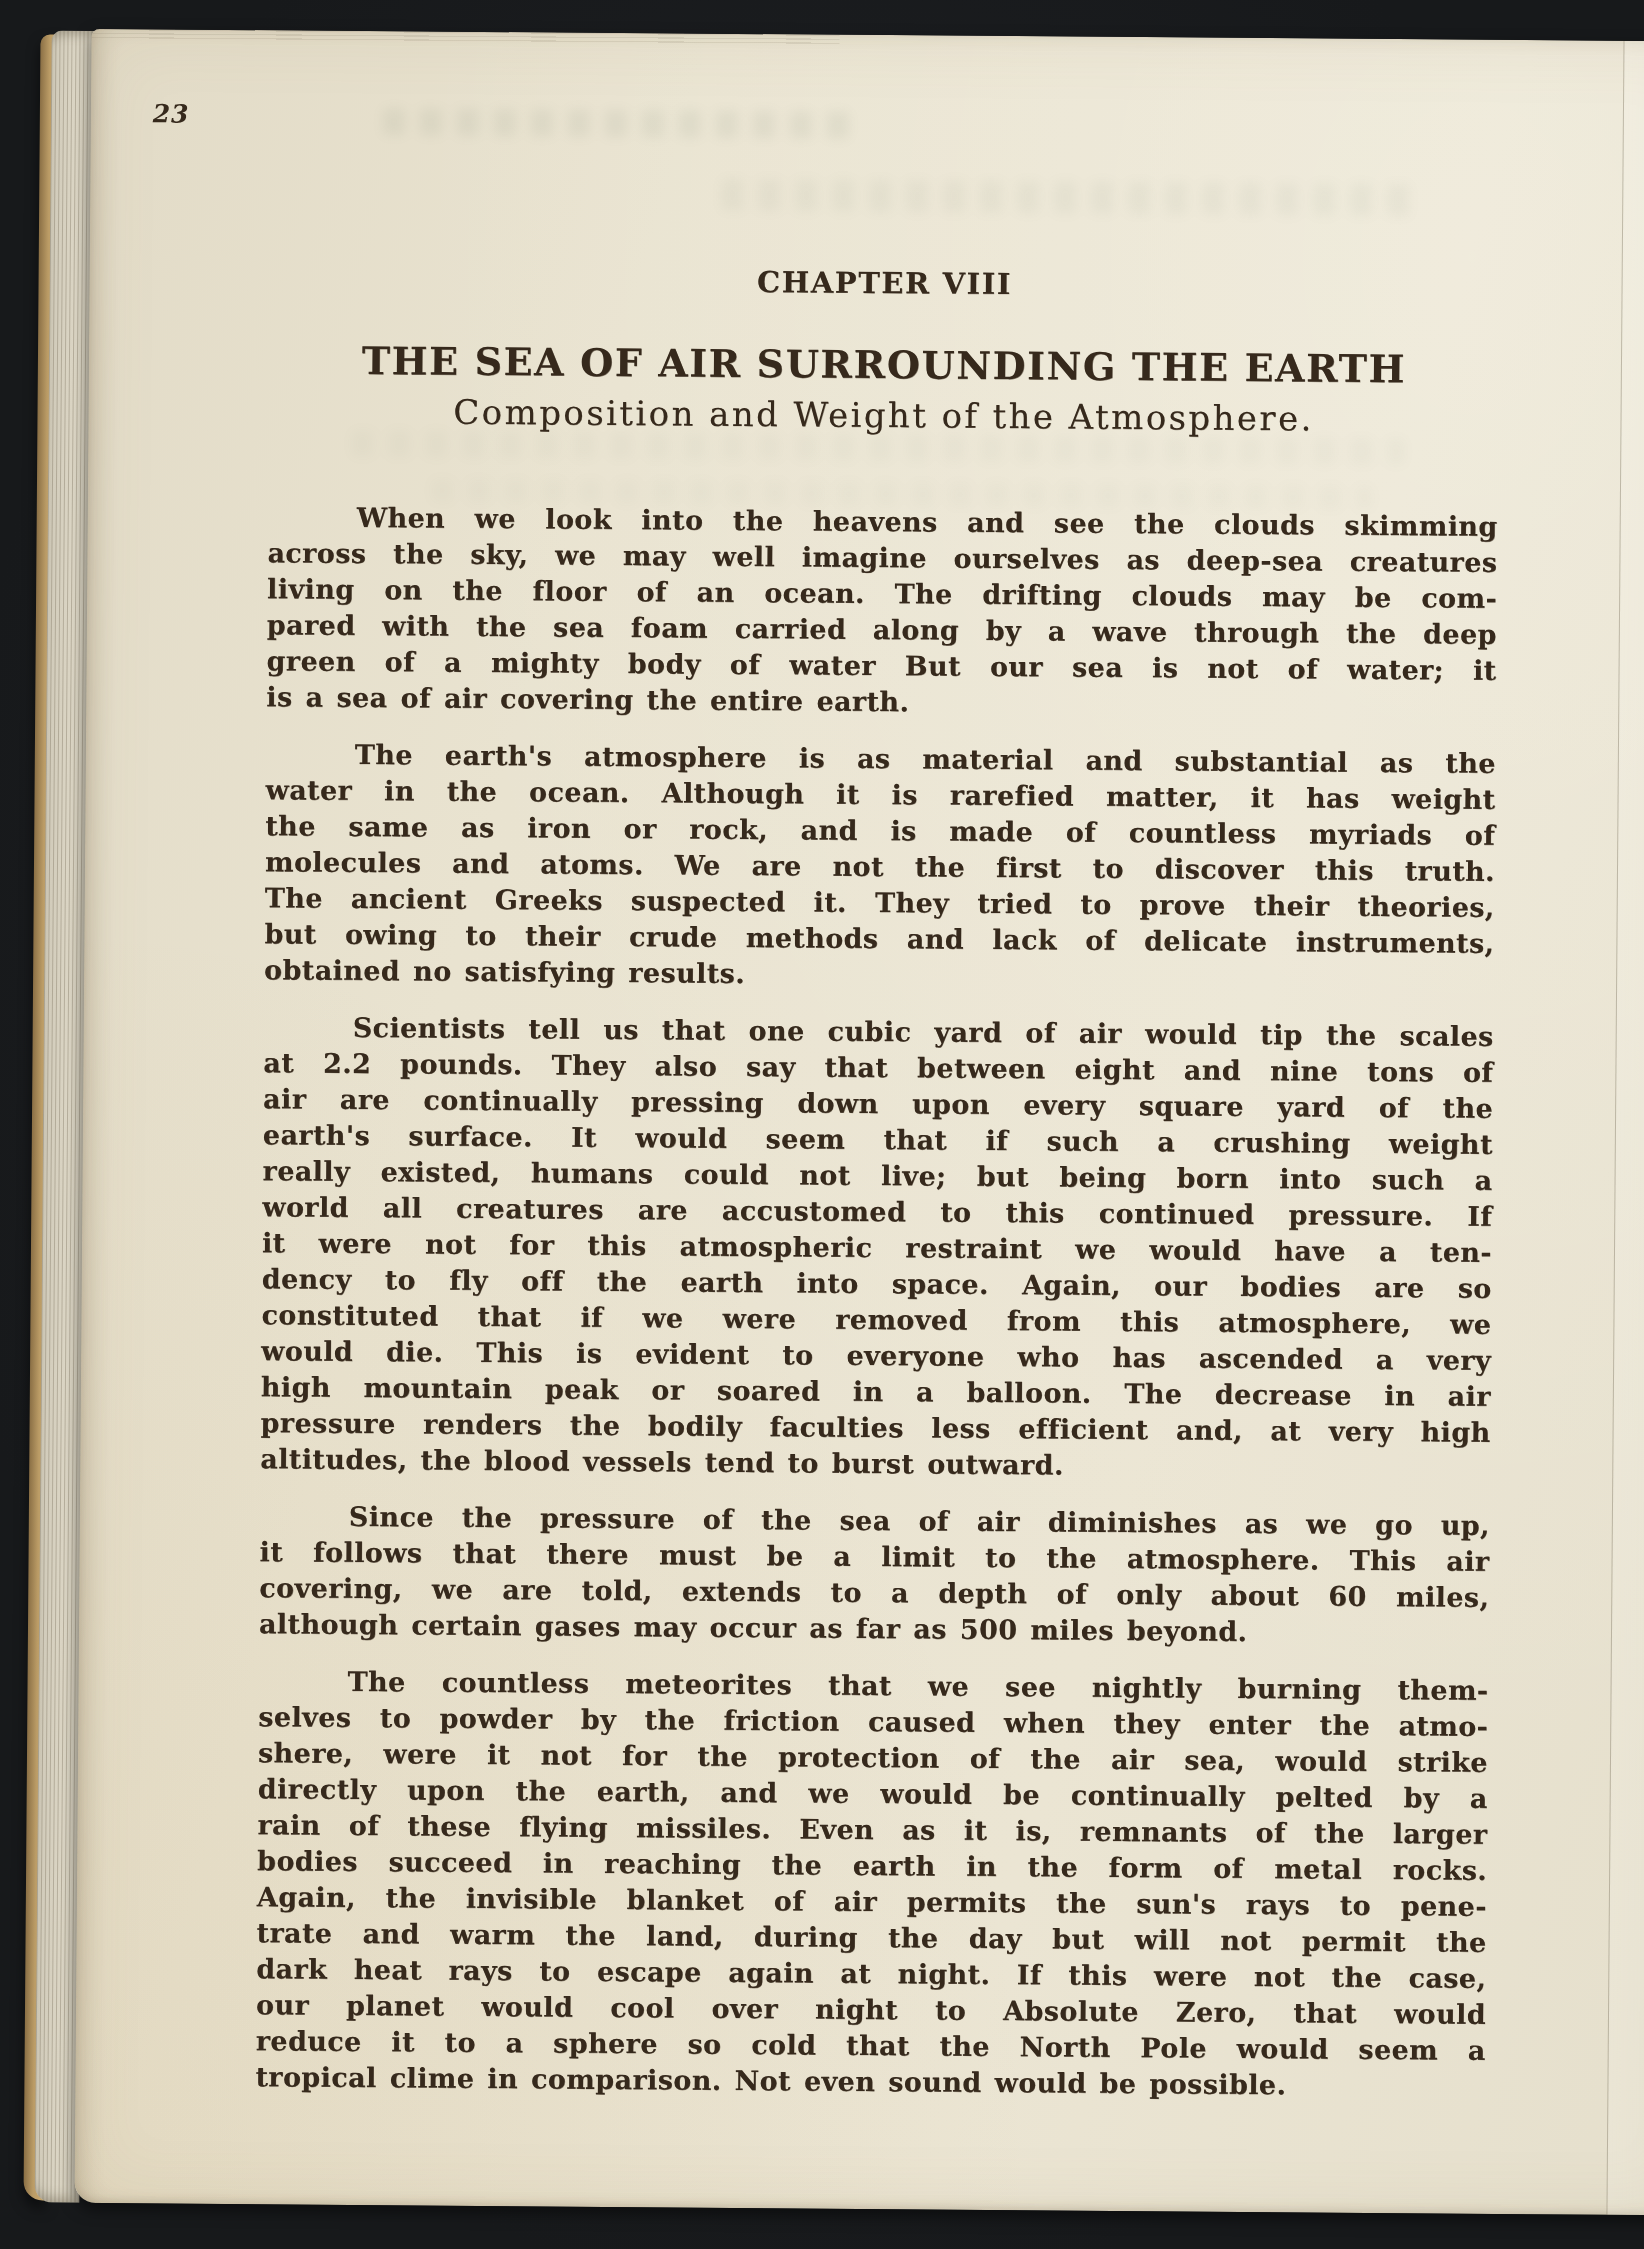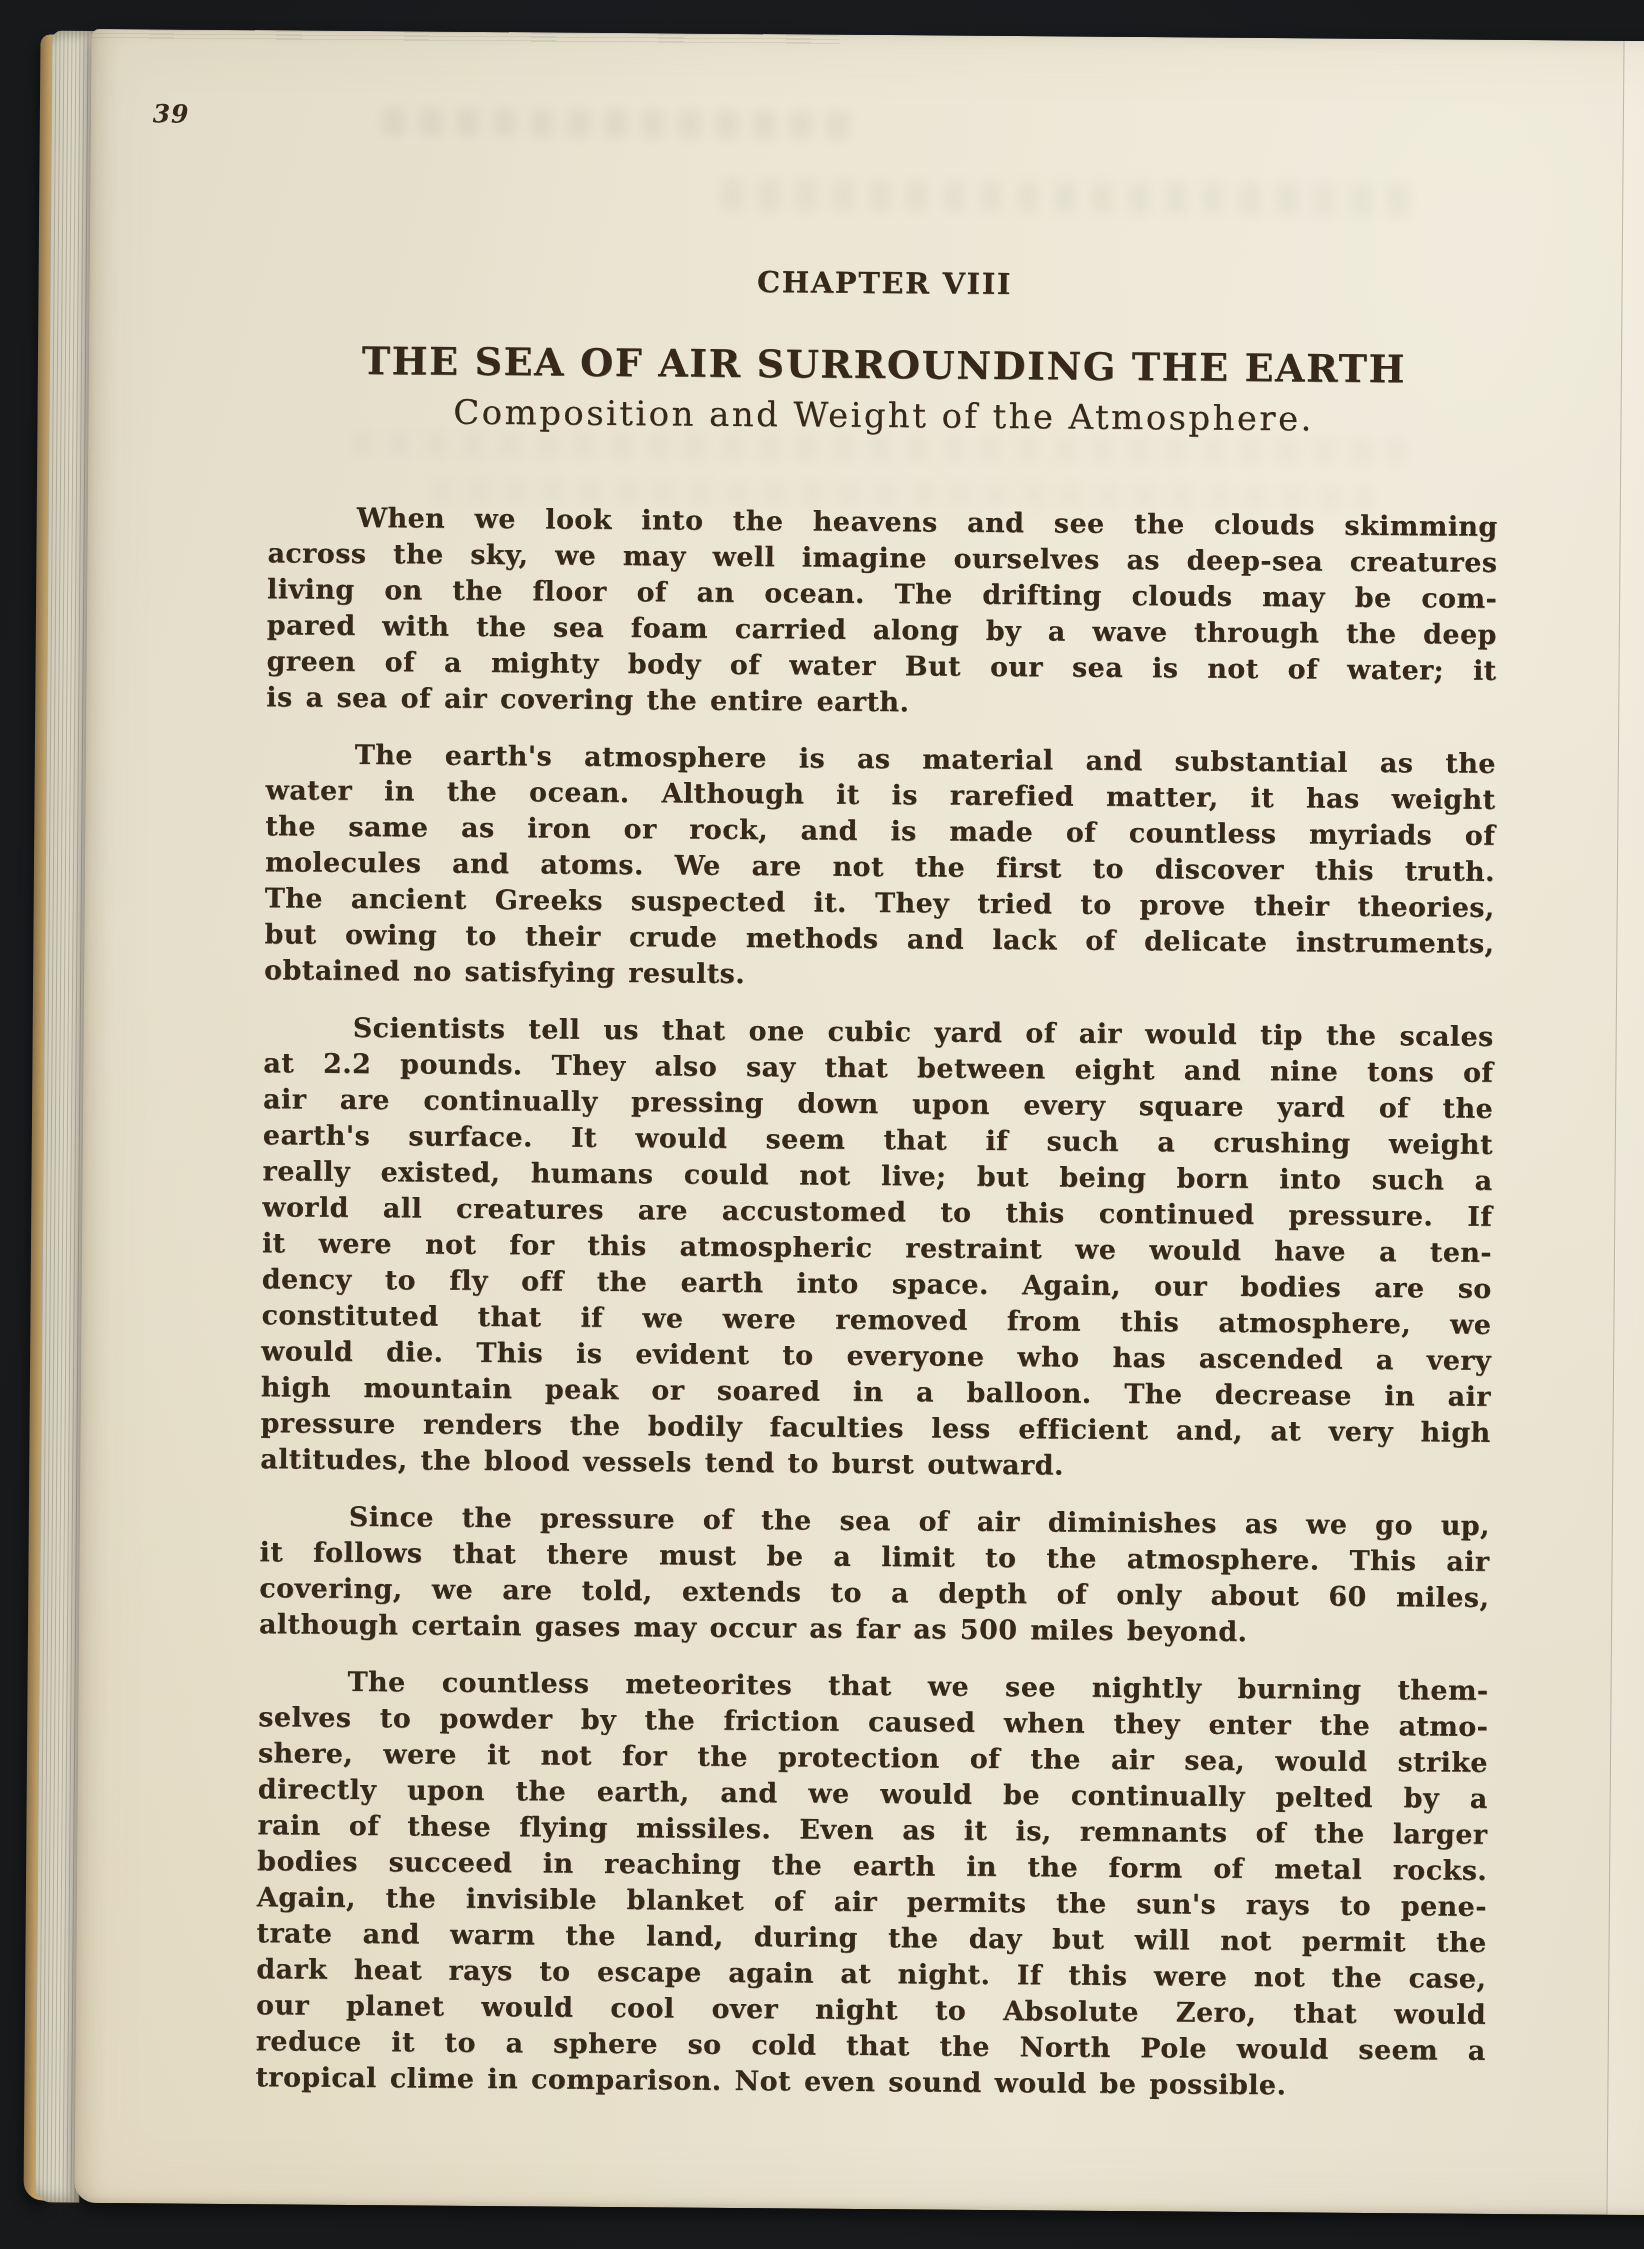--- a/index.html
+++ b/index.html
@@ -120,21 +120,21 @@
 <div class="stage">
   <div class="book">
     <div class="cover-edge"></div>
     <div class="page-edges"></div>
     <div class="sheet">
       <div class="showthrough st-a"></div>
       <div class="showthrough st-b"></div>
       <div class="showthrough st-c"></div>
       <div class="showthrough st-d"></div>
       <div class="crease"></div>
-      <div class="page-number">39</div>
+      <div class="page-number">23</div>
       <div class="content">
         <div class="chapter">CHAPTER VIII</div>
         <div class="title">THE SEA OF AIR SURROUNDING THE EARTH</div>
         <div class="subtitle">Composition and Weight of the Atmosphere.</div>
         <div class="bodytext">
             <p class="para">
               <span class="line first">When we look into the heavens and see the clouds skimming</span>
               <span class="line">across the sky, we may well imagine ourselves as deep-sea creatures</span>
               <span class="line">living on the floor of an ocean. The drifting clouds may be com-</span>
               <span class="line">pared with the sea foam carried along by a wave through the deep</span>

